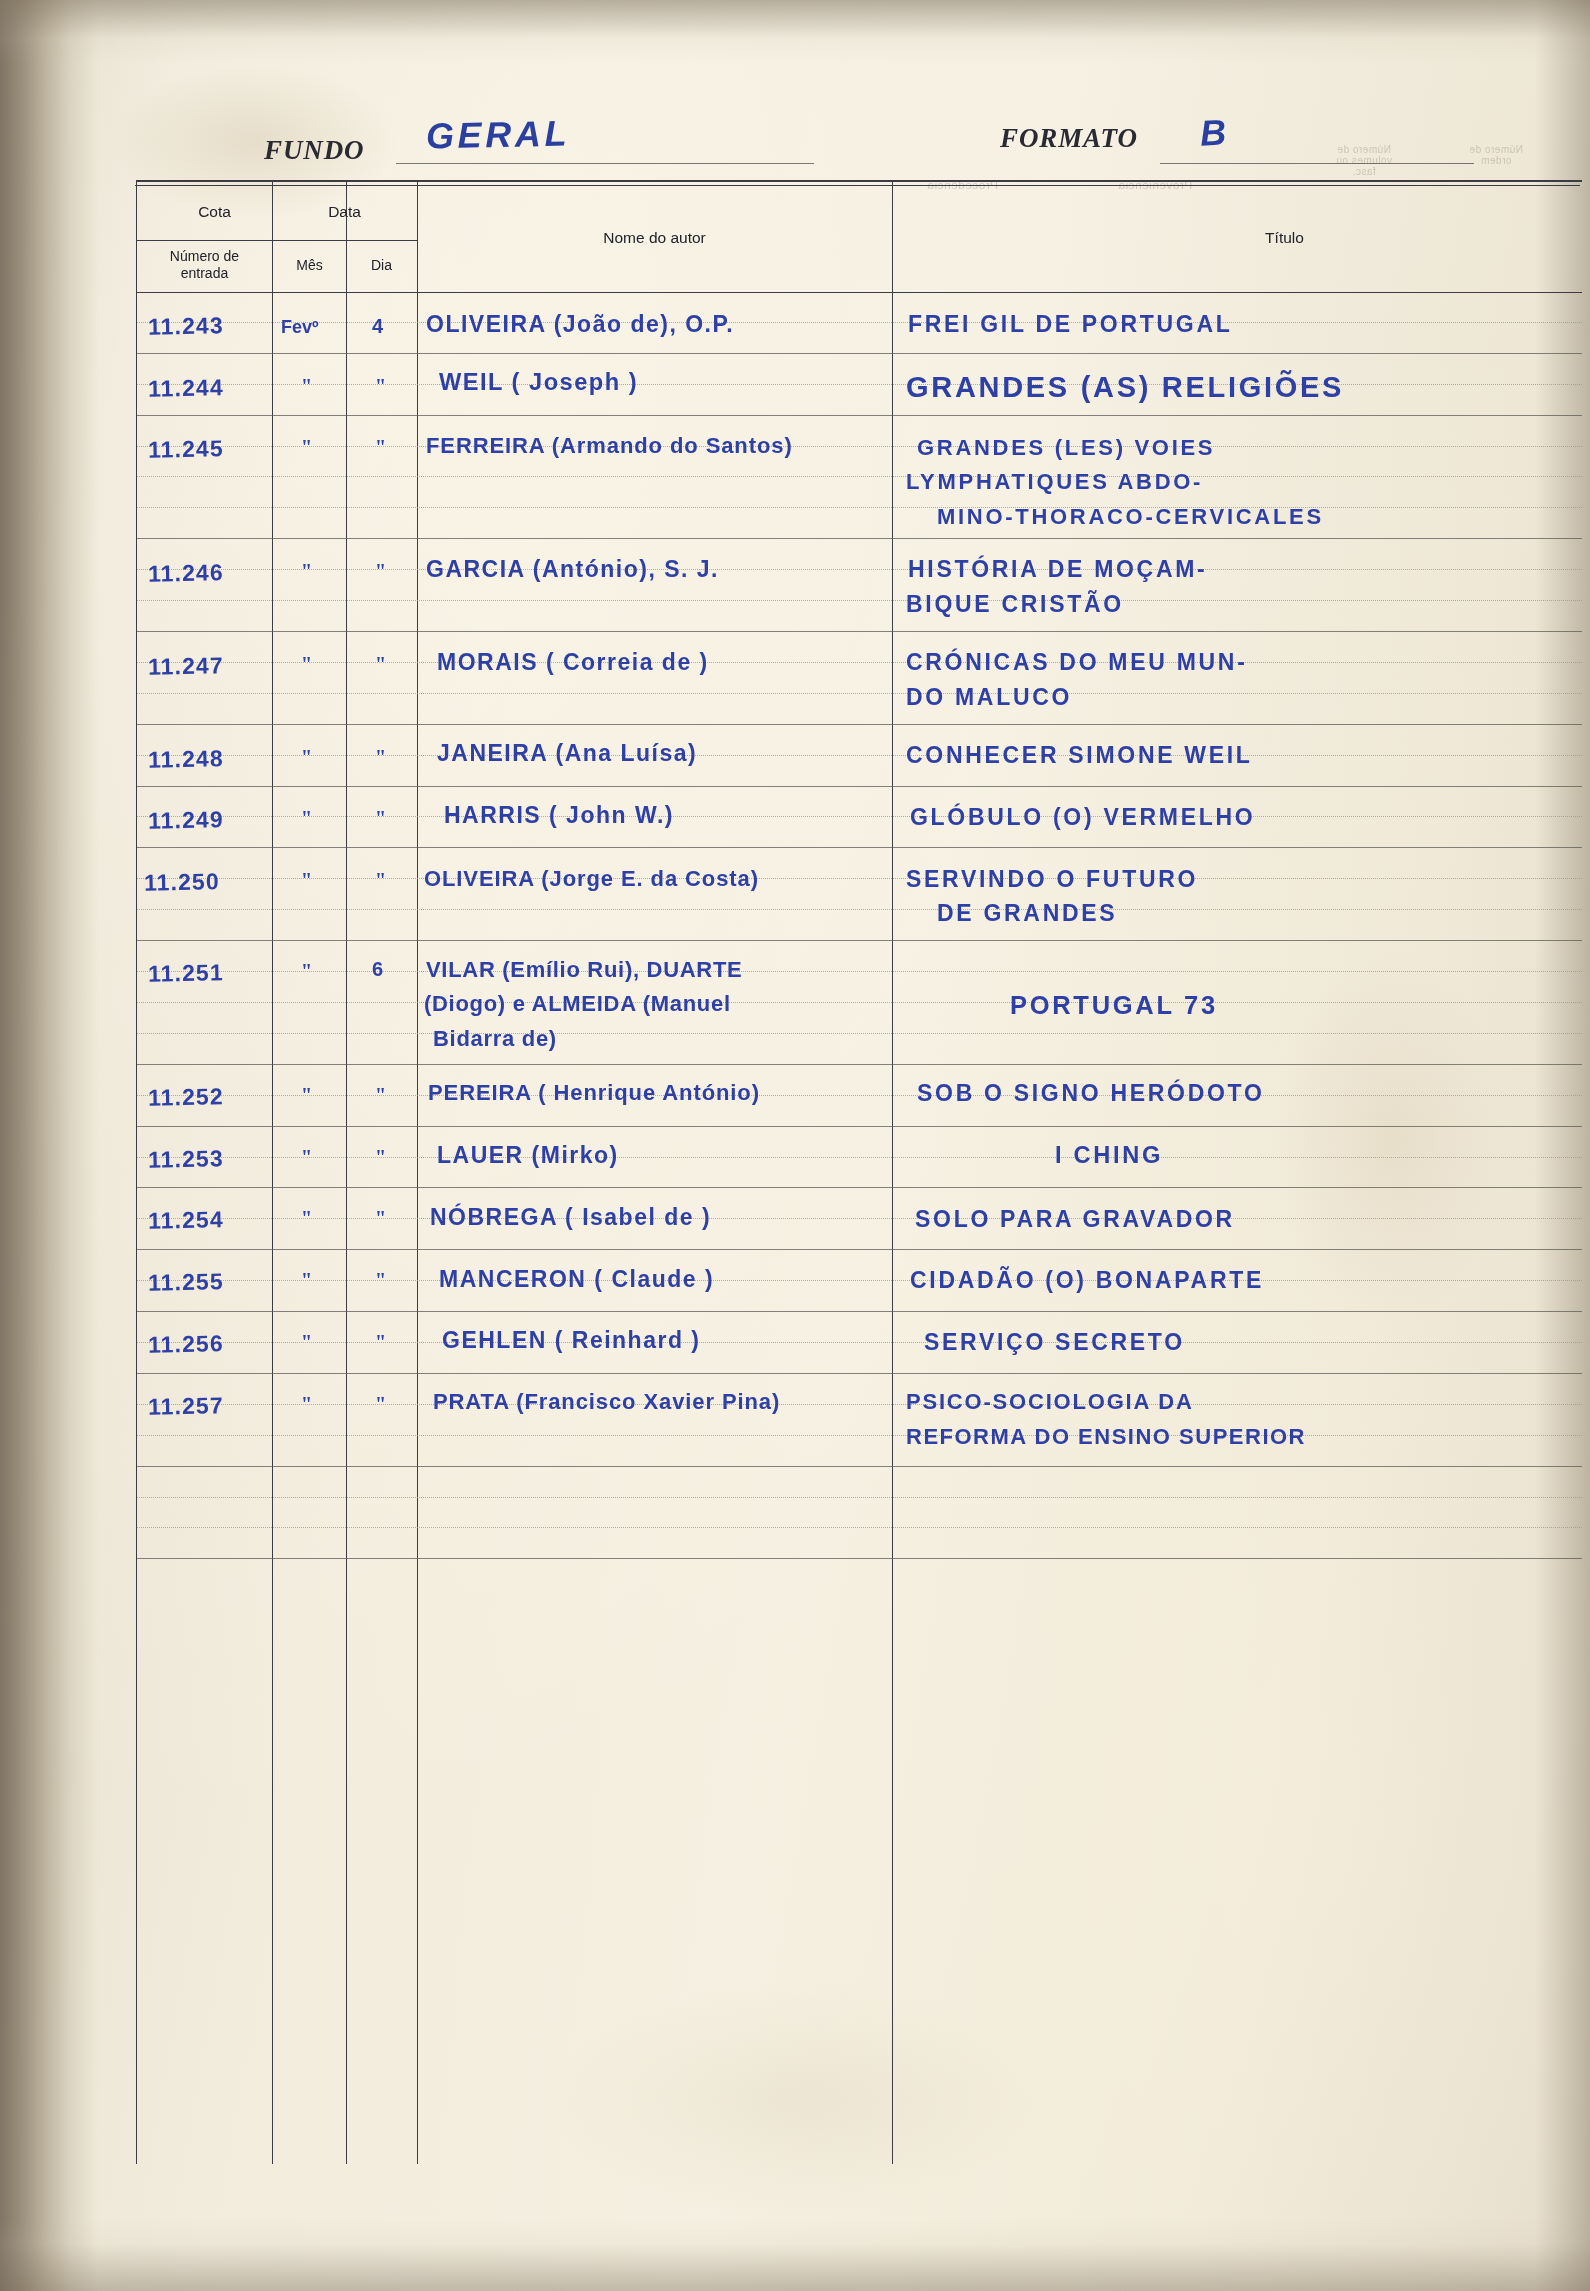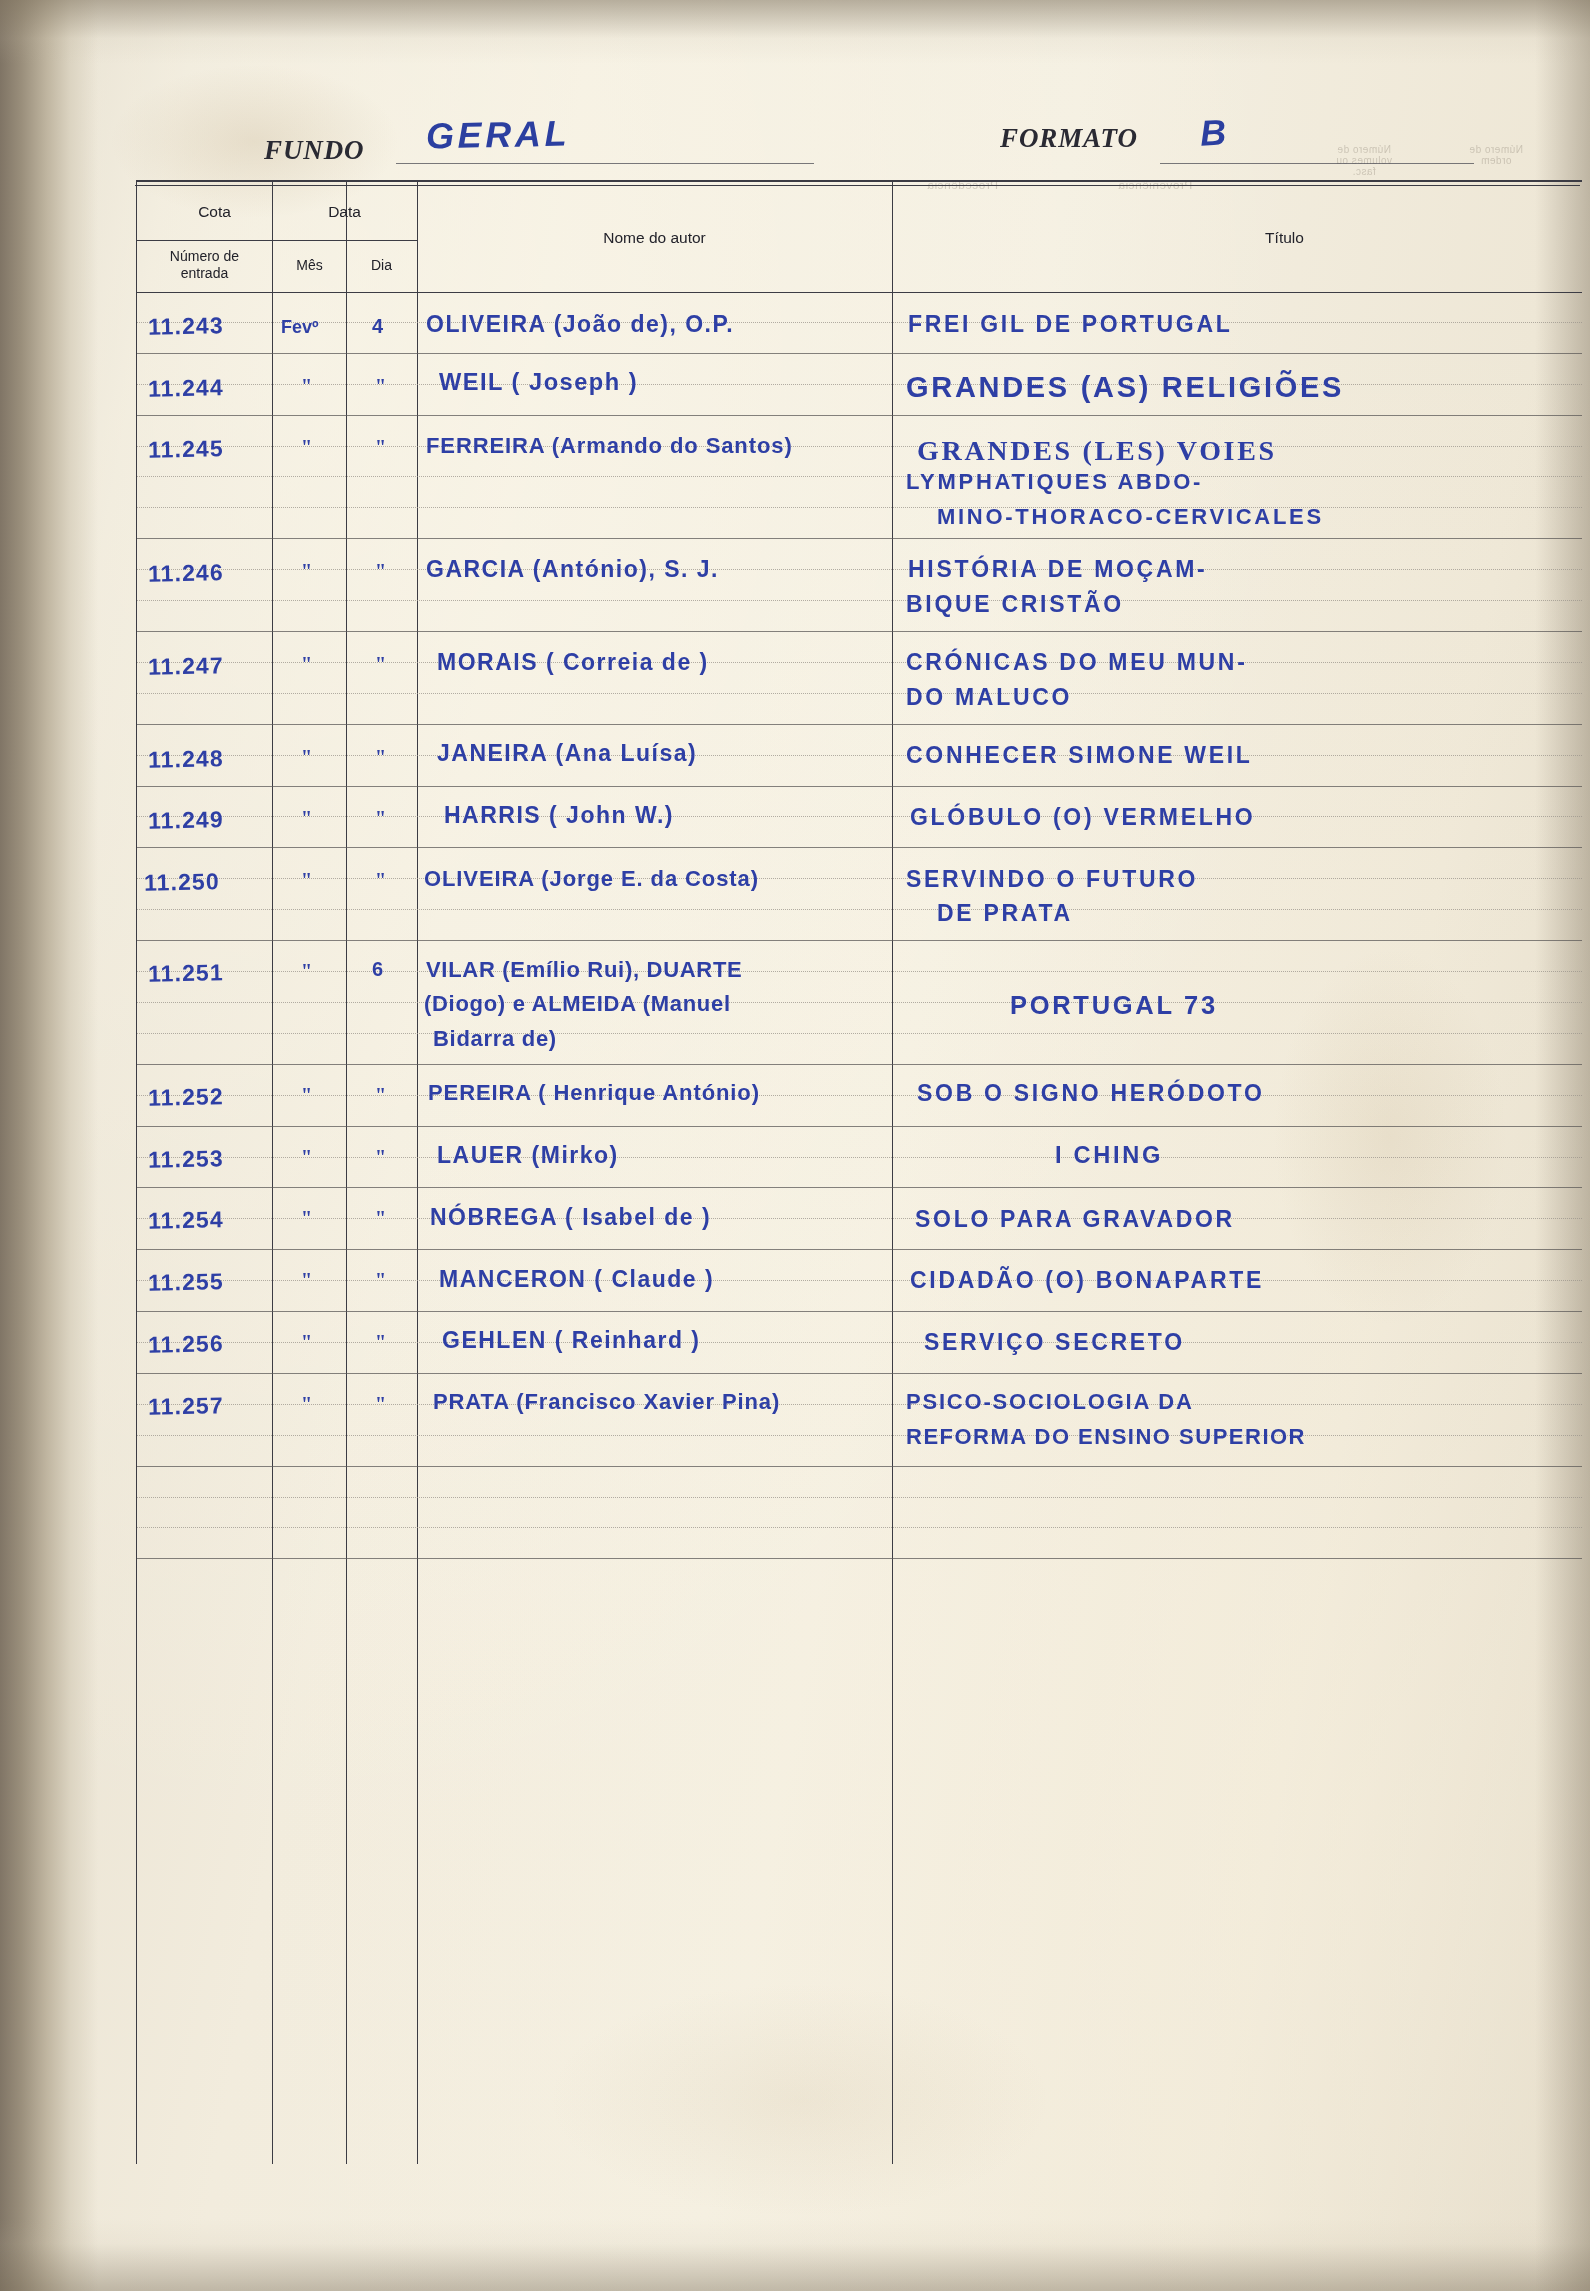--- a/index.html
+++ b/index.html
@@ -321,21 +321,21 @@
       <div class="hw num" style="left:11px; top:84px; transform:rotate(-1deg);">11.244</div>
       <div class="ditto" style="left:164px; top:84px;">"</div>
       <div class="ditto" style="left:238px; top:84px;">"</div>
       <div class="hw aut" style="left:302px; top:78px;">WEIL ( Joseph )</div>
       <div class="hw tit" style="left:769px; top:80px; font-size:29px;">GRANDES (AS) RELIGIÕES</div>
 
       <div class="hw num" style="left:11px; top:145px; transform:rotate(-1deg);">11.245</div>
       <div class="ditto" style="left:164px; top:145px;">"</div>
       <div class="ditto" style="left:238px; top:145px;">"</div>
       <div class="hw aut" style="left:289px; top:142px; font-size:22px; letter-spacing:0.9px;">FERREIRA (Armando do Santos)</div>
-      <div class="hw tit" style="left:780px; top:144px; font-size:28px;font-family:Liberation Serif, serif;">GRANDES (LES) VOIES</div>
+      <div class="hw tit" style="left:780px; top:144px; font-size:22px;">GRANDES (LES) VOIES</div>
       <div class="hw tit" style="left:769px; top:178px; font-size:22px;">LYMPHATIQUES  ABDO-</div>
       <div class="hw tit" style="left:800px; top:213px; font-size:22px;">MINO-THORACO-CERVICALES</div>
 
       <div class="hw num" style="left:11px; top:269px; transform:rotate(-1deg);">11.246</div>
       <div class="ditto" style="left:164px; top:269px;">"</div>
       <div class="ditto" style="left:238px; top:269px;">"</div>
       <div class="hw aut" style="left:289px; top:265px; font-size:23px;">GARCIA (António), S. J.</div>
       <div class="hw tit" style="left:771px; top:265px; font-size:23px;">HISTÓRIA DE MOÇAM-</div>
       <div class="hw tit" style="left:769px; top:300px; font-size:23px;">BIQUE CRISTÃO</div>
 
@@ -356,21 +356,21 @@
       <div class="ditto" style="left:164px; top:516px;">"</div>
       <div class="ditto" style="left:238px; top:516px;">"</div>
       <div class="hw aut" style="left:307px; top:511px; font-size:23px;">HARRIS ( John W.)</div>
       <div class="hw tit" style="left:773px; top:513px; font-size:23px;">GLÓBULO (O) VERMELHO</div>
 
       <div class="hw num" style="left:7.3px; top:578px; transform:rotate(-1deg);">11.250</div>
       <div class="ditto" style="left:164px; top:578px;">"</div>
       <div class="ditto" style="left:238px; top:578px;">"</div>
       <div class="hw aut" style="left:287px; top:575px; font-size:22px; letter-spacing:0.9px;">OLIVEIRA (Jorge E. da Costa)</div>
       <div class="hw tit" style="left:769px; top:575px; font-size:23px;">SERVINDO O FUTURO</div>
-      <div class="hw tit" style="left:800px; top:609px; font-size:23px;">DE PRATA</div>
+      <div class="hw tit" style="left:800px; top:609px; font-size:23px;">DE GRANDES</div>
 
       <div class="hw num" style="left:11px; top:669px; transform:rotate(-1deg);">11.251</div>
       <div class="ditto" style="left:164px; top:669px;">"</div>
       <div class="hw dia" style="left:235px; top:667px;">6</div>
       <div class="hw aut" style="left:289px; top:666px; font-size:22px; letter-spacing:0.7px;">VILAR (Emílio Rui), DUARTE</div>
       <div class="hw aut" style="left:287px; top:700px; font-size:22px; letter-spacing:0.7px;">(Diogo) e ALMEIDA (Manuel</div>
       <div class="hw aut" style="left:296px; top:735px; font-size:22px; letter-spacing:0.7px;">Bidarra de)</div>
       <div class="hw tit" style="left:873px; top:700px; font-size:25.5px;">PORTUGAL 73</div>
 
       <div class="hw num" style="left:11px; top:793px; transform:rotate(-1deg);">11.252</div>

